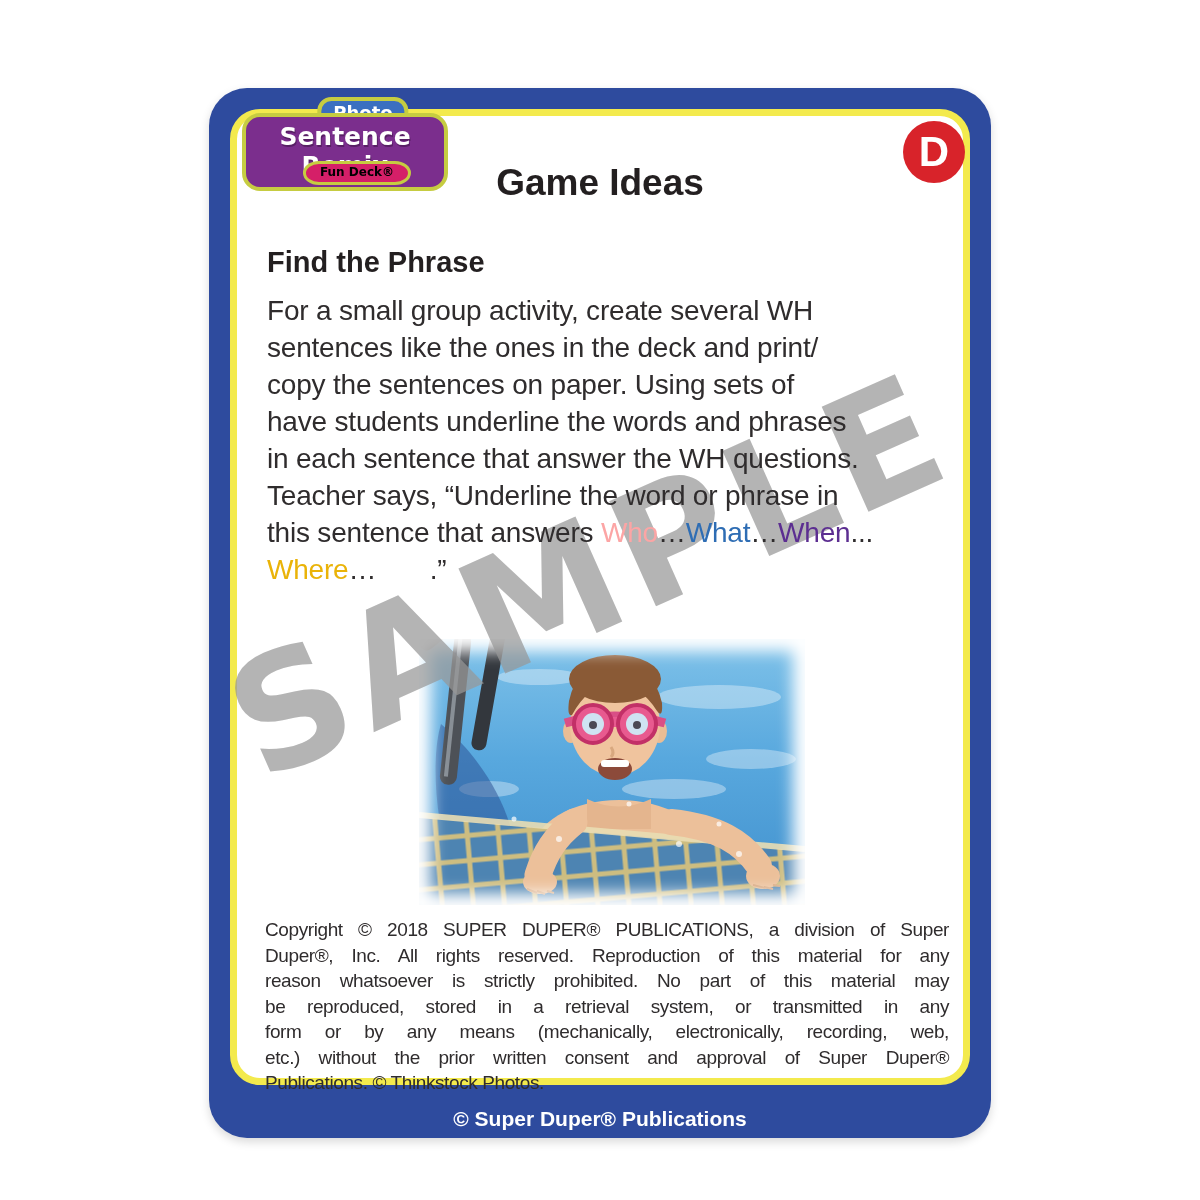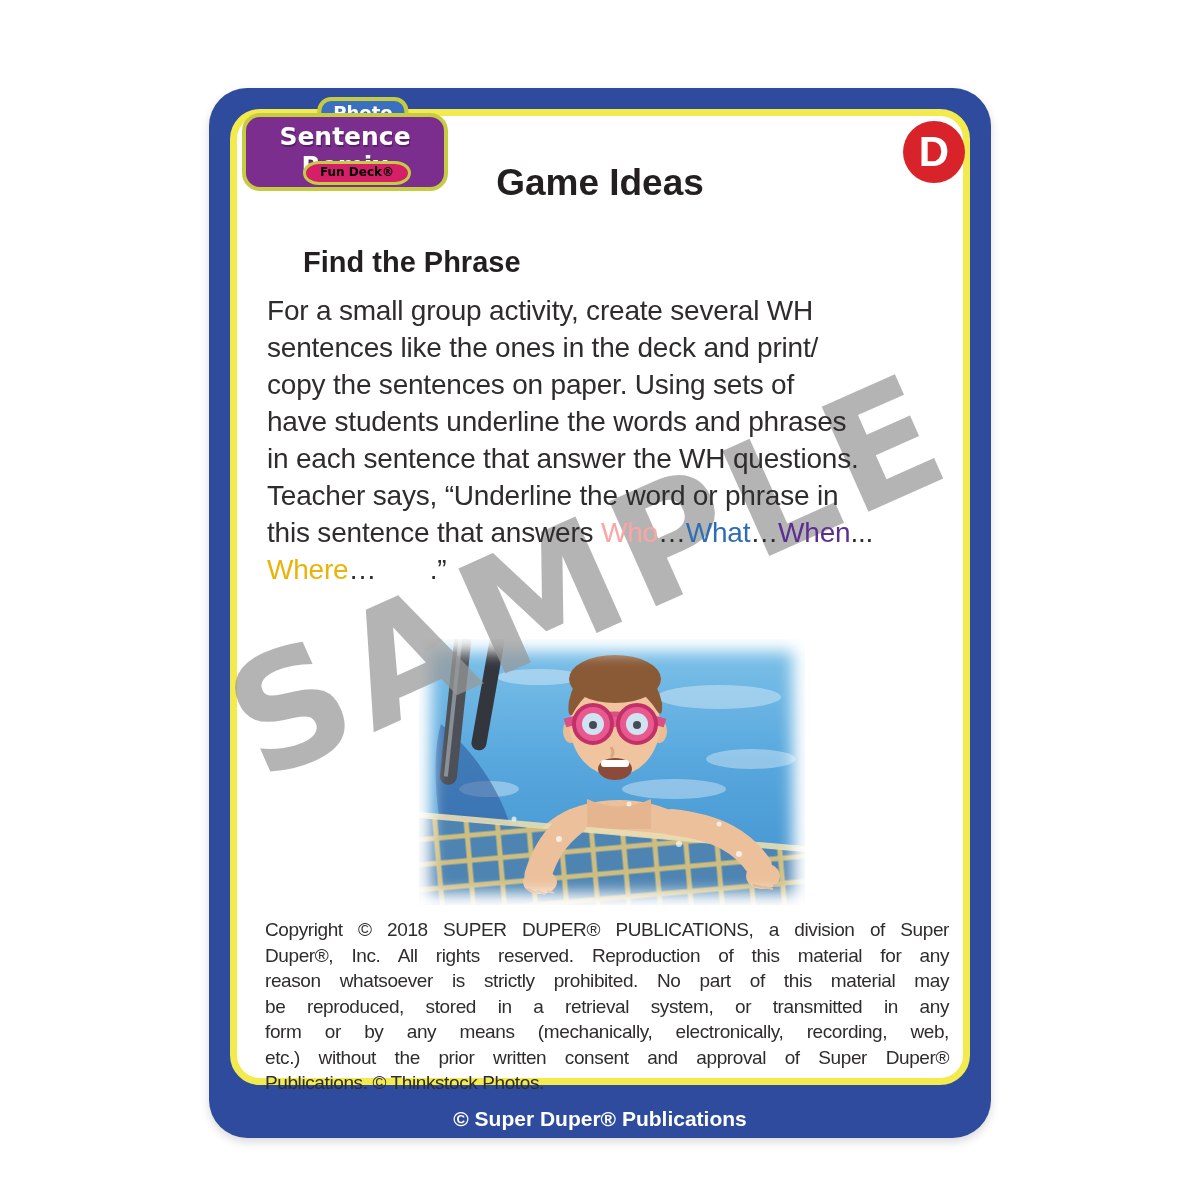--- a/index.html
+++ b/index.html
@@ -23,21 +23,21 @@
         border:3px solid #c6cc41;font-size:12px;font-weight:bold;white-space:nowrap;
         padding:1px 14px 3px;border-radius:16px / 12px;z-index:3;margin-left:12px;}
 
   .badge{position:absolute;left:694px;top:33px;width:62px;height:62px;border-radius:50%;
         color:#fff;font-size:42px;font-weight:bold;display:flex;align-items:center;
         justify-content:center;z-index:20;}
 
   .title{position:absolute;left:0;width:100%;top:74px;text-align:center;font-size:37px;
         font-weight:bold;color:#231f20;z-index:10;}
   .heading{position:absolute;left:58px;top:158px;font-size:29px;font-weight:bold;
-        color:#231f20;z-index:10;margin-left:36px;}
+        color:#231f20;z-index:10;}
 
   .bodytext{position:absolute;left:58px;top:204px;width:694px;font-size:28px;
         line-height:37px;color:#2f2c2d;z-index:10;letter-spacing:-0.2px;}
   .bodytext .line{white-space:nowrap;}
 
   .watermark{position:absolute;left:380px;top:488px;
         transform:translate(-50%,-50%) rotate(-24deg);font-size:158px;font-weight:bold;
         letter-spacing:8px;opacity:0.72;z-index:5;font-family:"DejaVu Sans", sans-serif;
         white-space:nowrap;}
 

